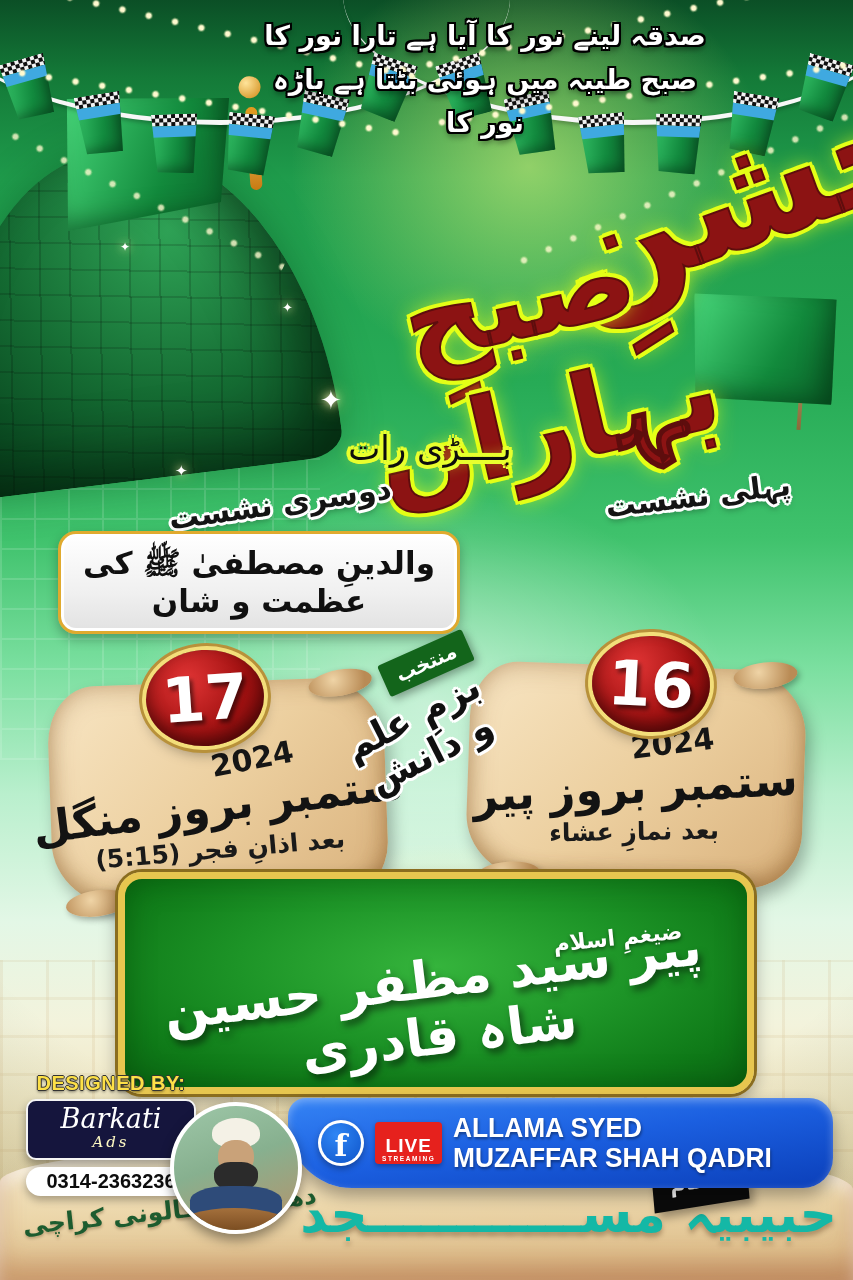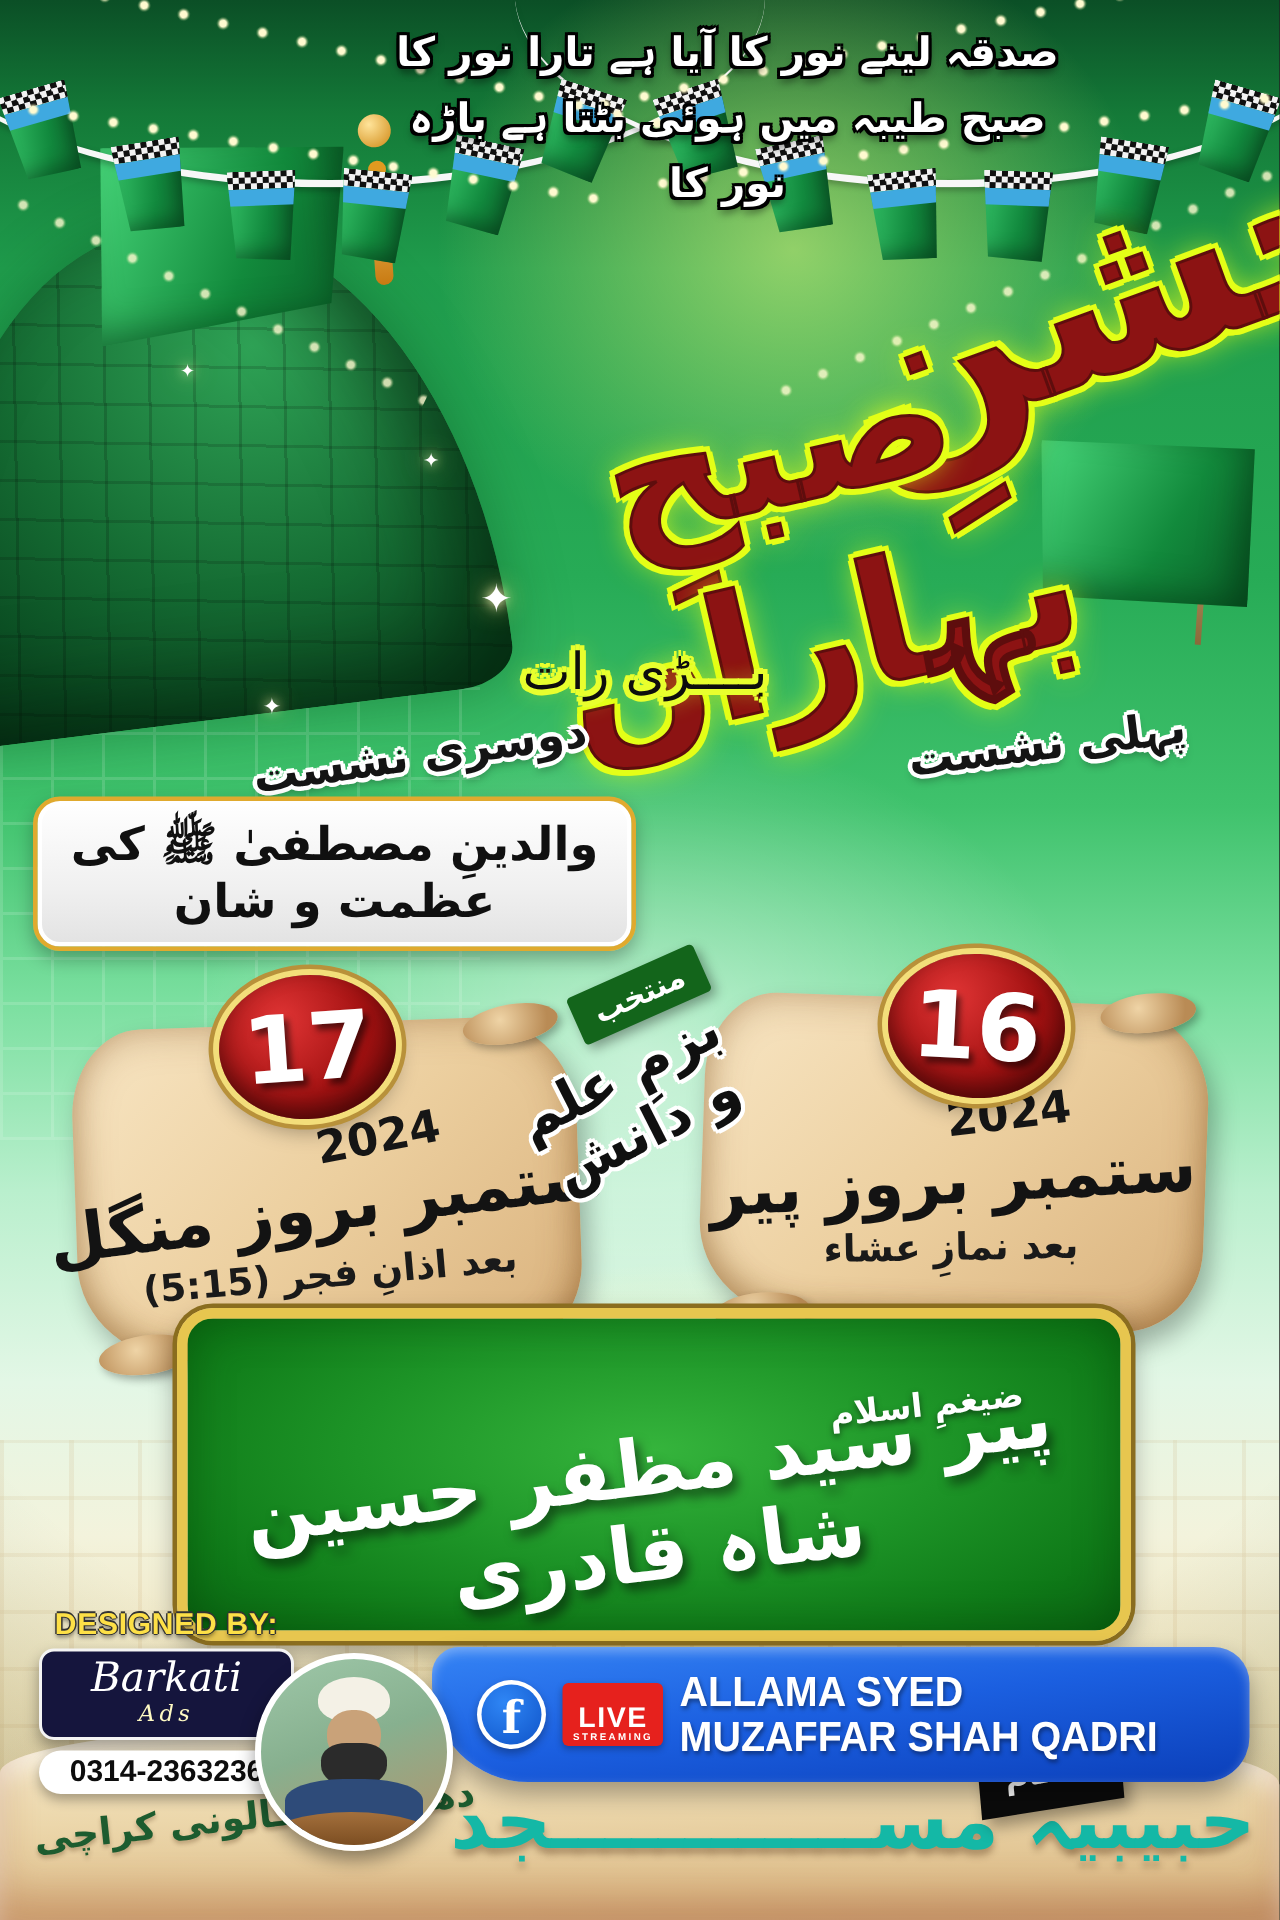--- a/index.html
+++ b/index.html
@@ -113,21 +113,21 @@
     text-shadow:-4px 0 #e8ff2e,4px 0 #e8ff2e,0 -4px #e8ff2e,0 4px #e8ff2e,-3px -3px #e8ff2e,3px 3px #e8ff2e,3px -3px #e8ff2e,-3px 3px #e8ff2e,0 0 14px rgba(232,255,46,.9);}
 
   
   .session-label{position:absolute;z-index:6;direction:rtl;font-size:30px;font-weight:700;color:#141414;
     text-shadow:-3px 0 #fff,3px 0 #fff,0 -3px #fff,0 3px #fff,-2px -2px #fff,2px 2px #fff,2px -2px #fff,-2px 2px #fff,0 4px 6px rgba(0,0,0,.35);}
   .sl1{left:566px;top:478px;width:264px;text-align:center;transform:rotate(-7deg);}
   .sl2{left:148px;top:486px;width:264px;text-align:center;transform:rotate(-8deg);}
   .session-box{position:absolute;z-index:6;height:97px;border-radius:18px;
     background:linear-gradient(180deg,#ffffff,#f0f0f0 60%,#e2e2e2);
     border:3px solid #e0aa2e;box-shadow:inset 0 0 0 3px #fff,0 5px 12px rgba(0,0,0,.28);
-    display:flex;align-items:center;justify-content:flex-end;direction:rtl;}
+    display:flex;align-items:center;justify-content:flex-end;direction:rtl;margin-left:36px;}
   .sb1{left:440px;top:524px;width:392px;}
   .sb2{left:22px;top:531px;width:396px;}
   .session-topic{font-size:31px;font-weight:700;color:#101010;text-align:center;line-height:1.2;padding:4px 12px;}
 
   
   .scroll{position:absolute;z-index:6;
     background:linear-gradient(135deg,#f8e6c4 0%,#eccf9f 50%,#d9b17c 100%);
     border-radius:14% 20% 16% 22% / 26% 30% 26% 30%;
     box-shadow:inset 0 0 28px rgba(120,70,20,.4), inset 0 -10px 18px rgba(120,70,20,.25), 5px 9px 16px rgba(0,0,0,.28);}
   .scroll::before,.scroll::after{content:"";position:absolute;border-radius:50%;

